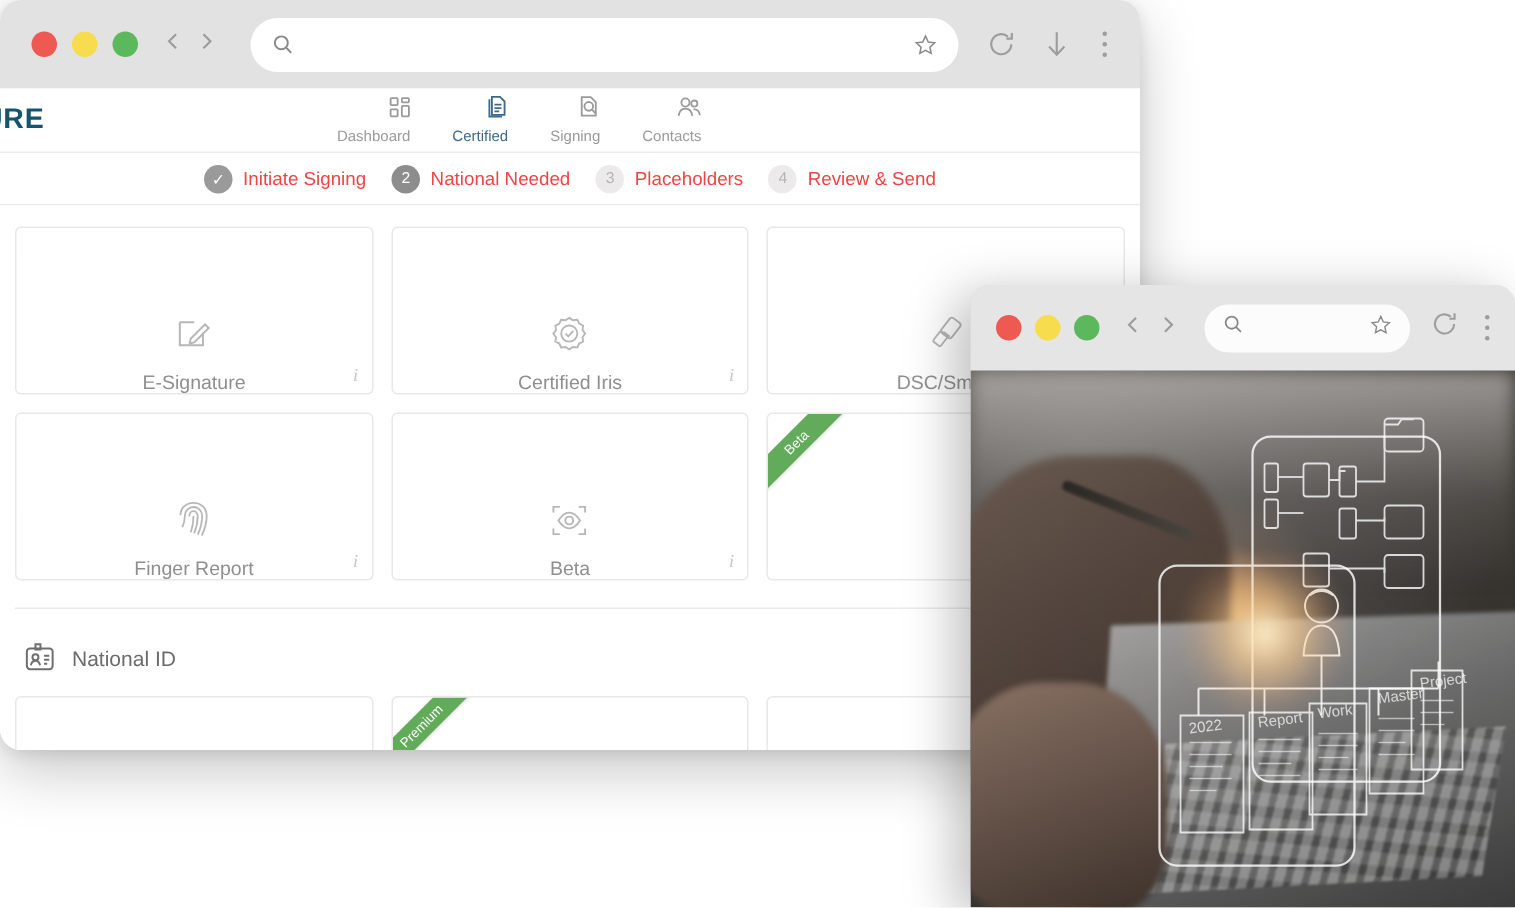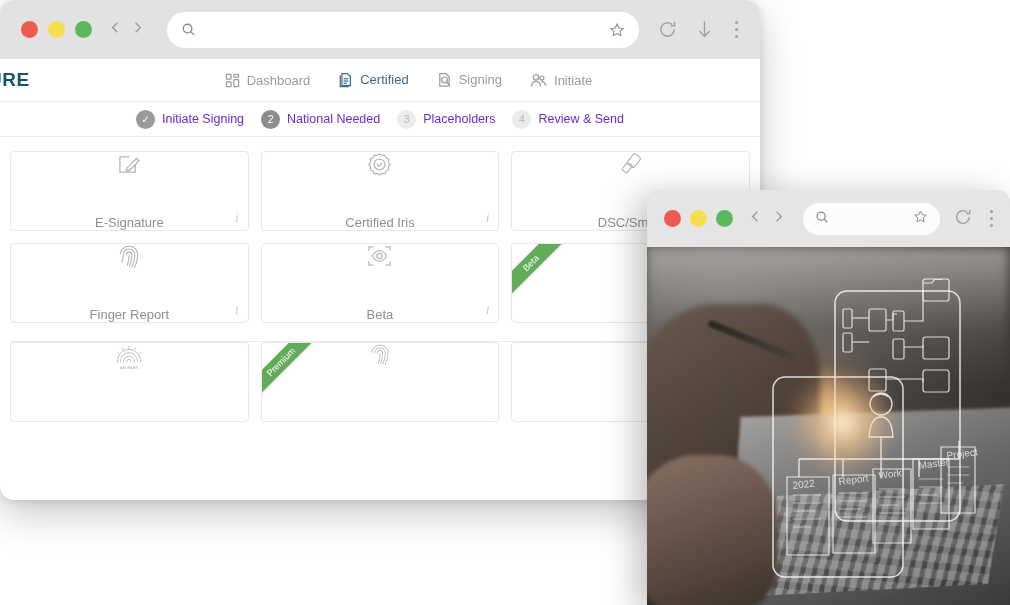--- a/index.html
+++ b/index.html
@@ -53,47 +53,47 @@
     height: 43px; background: #fff;
     display: flex; align-items: center;
     border-bottom: 1px solid #ededed;
     padding-left: 0px; position: relative;
   }
   .logo {
     font-size: 19px; font-weight: bold; letter-spacing: 0.5px;
     color: #18536e; margin-left: -12px; padding-left: 0;
   }
   .topnav { display: flex; align-items: center; gap: 28px; margin-left: 195px; }
-  .navitem { display: flex; align-items: flex-start; gap: 7px; color: #9a9a9a; font-size: 13px; }
+  .navitem { display: flex; align-items: flex-end; gap: 7px; color: #9a9a9a; font-size: 10px; flex-direction: column; }
   .navitem.active { color: #3d6a8a; }
   .navitem svg { display: block; }
 
   
   .stepper {
     height: 35px; background: #fff; display: flex; align-items: center;
     justify-content: center; gap: 17px; border-bottom: 1px solid #ececec;
   }
   .step { display: flex; align-items: center; gap: 7px; }
   .bubble {
     width: 19px; height: 19px; border-radius: 50%;
     display: flex; align-items: center; justify-content: center;
     font-size: 10.5px; color: #fff; background: #e9e9e9;
   }
   .bubble.done { background: #9a9a9a; }
   .bubble.current { background: #8d8d8d; }
   .bubble.idle { background: #eceaea; color: #b4b4b4; }
-  .step .slabel { font-size: 12.5px; color: #6d28d9; }
+  .step .slabel { font-size: 12.5px; color: #ef4444; }
 
   
   .content { background: #fff; padding: 14px 10px 0 10px; }
   .cardgrid { display: grid; grid-template-columns: repeat(3, 1fr); gap: 12px; }
   .card {
-    position: relative; height: 80px; border: 1px solid #e8e8e8;
+    position: relative; height: 112px; border: 1px solid #e8e8e8;
     border-radius: 4px; background: #fff;
-    display: flex; flex-direction: column; align-items: center; justify-content: space-between;
+    display: flex; flex-direction: column; align-items: center; justify-content: flex-end;
     overflow: hidden;
   }
   .card .cicn { color: #b7b7b7; margin-bottom: 7px; }
   .card .clabel { font-size: 13px; color: #8f8f8f; }
   .card .info {
     position: absolute; right: 9px; bottom: 4px;
     font-size: 12px; font-style: italic; color: #c6c6c6; font-family: "Liberation Serif", serif;
   }
   .ribbon {
     position: absolute; left: 0; top: 0; width: 56px; height: 56px; overflow: hidden;
@@ -291,21 +291,21 @@
 
         <div class="navitem">
           <span>
             <svg width="17" height="15" viewBox="0 0 18 16" fill="none" stroke="#9a9a9a" stroke-width="1.3">
               <circle cx="6.3" cy="4.6" r="2.9"></circle>
                 <circle cx="12.6" cy="5.4" r="2.2"></circle>
               <path d="M1.4 14.2 C1.9 10.6 4 9 6.3 9 C8.6 9 10.7 10.6 11.2 14.2"></path>
               <path d="M12 9.3 C14.4 9.3 16.2 10.8 16.6 13.6"></path>
             </svg>
           </span>
-          <span>Initiate</span>
+          <span>Contacts</span>
         </div>
 
       </div>
     </div>
 
     <div class="stepper">
       <div class="step">
         <span class="bubble done">✓</span>
         <span class="slabel">Initiate Signing</span>
       </div>
@@ -397,20 +397,34 @@
             <span>Beta</span>
           </span>
           <span class="clabel"></span>
           <span class="info">i</span>
         </div>
 
       </div>
 
       <div class="divider"></div>
 
+      <div class="sectionhead">
+        <span class="shicon">
+          <svg width="21" height="21" viewBox="0 0 22 22" fill="none" stroke="#6f6f6f" stroke-width="1.4">
+            <rect x="2" y="4.5" width="18" height="14.5" rx="2.2"></rect>
+            <path d="M8 1.6 H11.5 V5.2 H8 Z"></path>
+            <circle cx="8" cy="10.6" r="2.1"></circle>
+            <path d="M4.8 16.2 C5.3 13.9 6.6 13.1 8 13.1 C9.4 13.1 10.7 13.9 11.2 16.2"></path>
+            <path d="M14 9.6 H17.6"></path>
+              <path d="M14 12.4 H17.6"></path>
+              <path d="M14 15.2 H16.2"></path>
+          </svg>
+        </span>
+        <span class="shlabel">National ID</span>
+      </div>
 
       <div class="cardgrid">
 
         <div class="card">
           <span class="cicn">
             <svg width="36" height="30" viewBox="0 0 40 32" fill="none" stroke="#b5b5b5" stroke-width="1">
               <path d="M7 21 C7 12.5 12.8 6.5 20 6.5 C27.2 6.5 33 12.5 33 21"></path>
               <path d="M10.5 21 C10.5 14.6 14.8 10.2 20 10.2 C25.2 10.2 29.5 14.6 29.5 21"></path>
               <path d="M14 21 C14 16.8 16.6 13.8 20 13.8 C23.4 13.8 26 16.8 26 21"></path>
               <path d="M17.5 21 C17.5 19 18.5 17.6 20 17.6 C21.5 17.6 22.5 19 22.5 21"></path>

